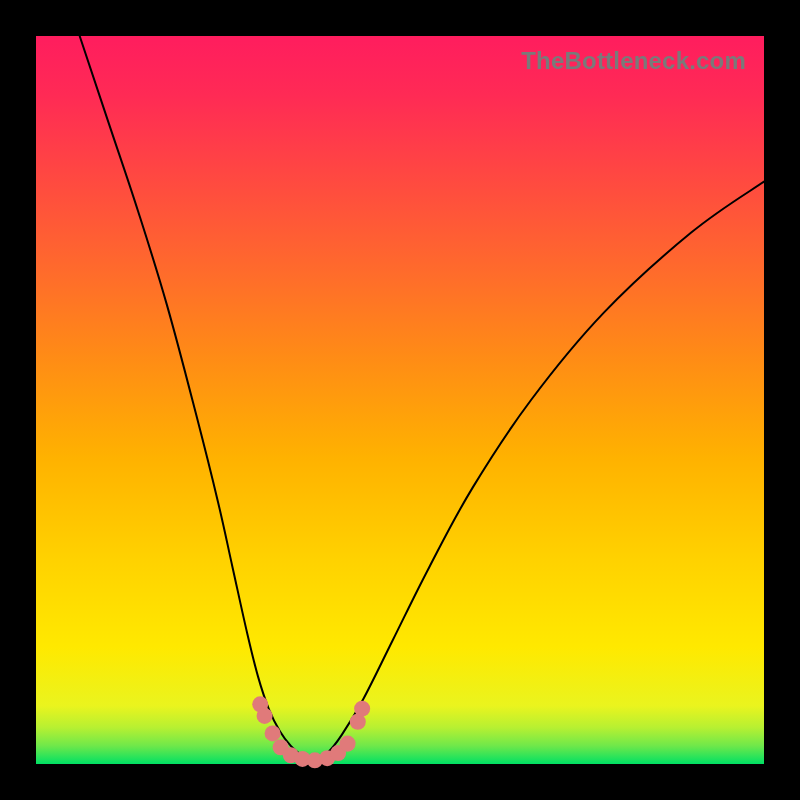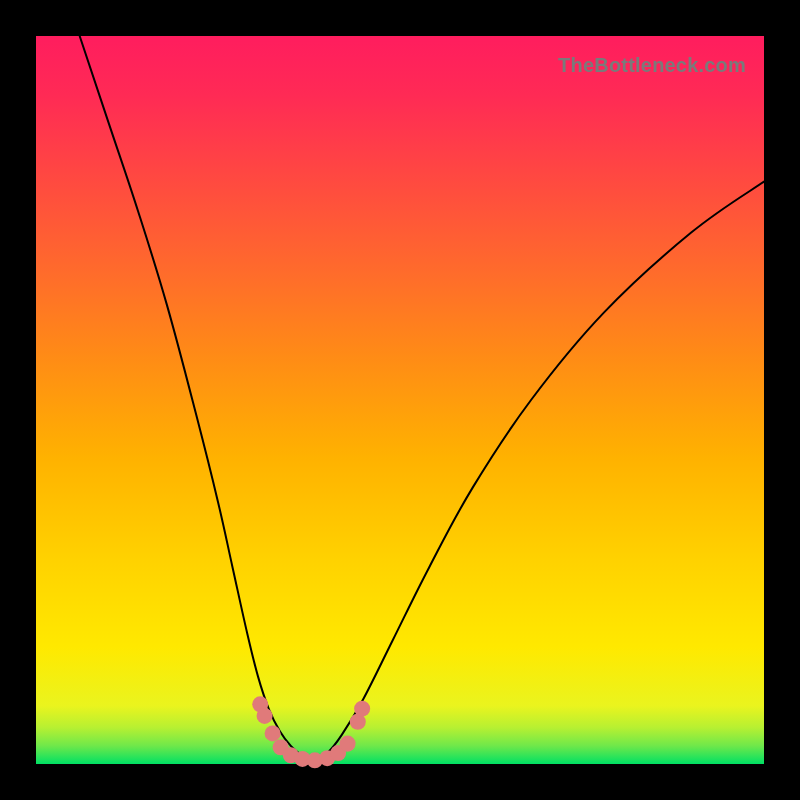--- a/index.html
+++ b/index.html
@@ -36,24 +36,24 @@
       #ff8e14 55%,
       #ff6a2c 68%,
       #ff4a40 80%,
       #ff2a55 92%,
       #ff1d5e 100%
     );
     overflow: visible;
   }
   .watermark {
     position: absolute;
-    top: 18px;
+    top: 11px;
     right: 18px;
     color: #7a7a7a;
-    font-size: 20px;
+    font-size: 24px;
     font-weight: 600;
     letter-spacing: 0.2px;
     font-family: Arial, Helvetica, sans-serif;
   }
   svg.curves {
     position: absolute;
     left: 0; top: 0;
     width: 728px;
     height: 728px;
     overflow: visible;

